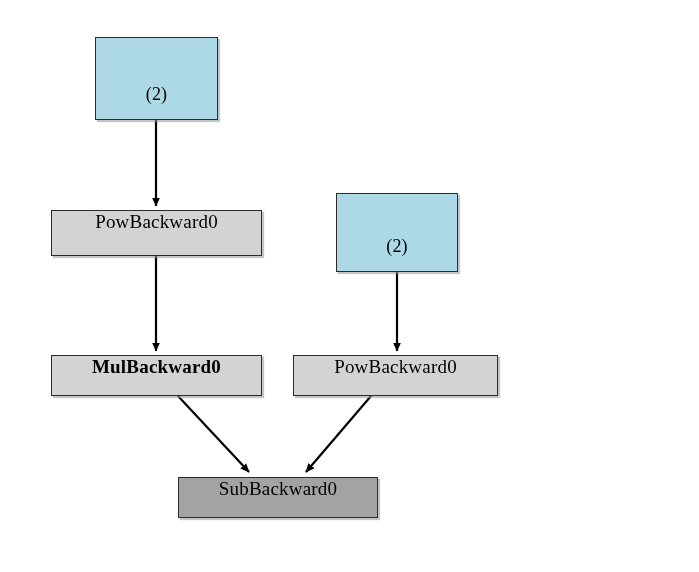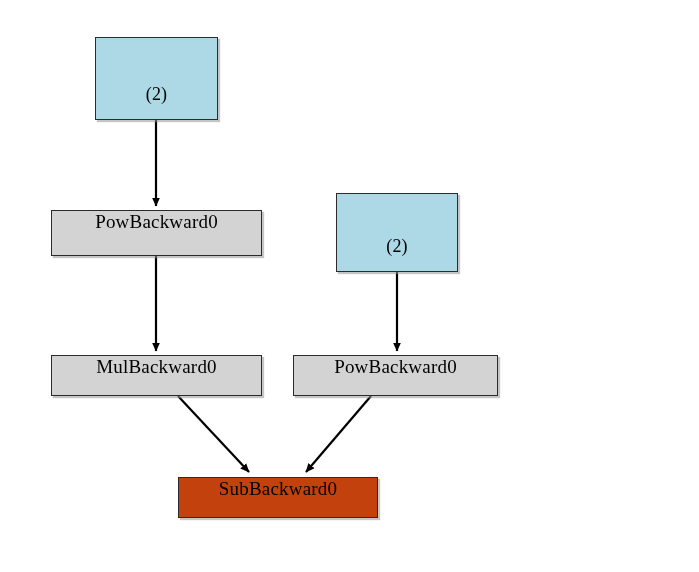--- a/index.html
+++ b/index.html
@@ -71,25 +71,25 @@
   </div>
 
   <div class="node-box" style="left: 51px; top: 210px; width: 211px; height: 46px; background: rgb(211, 211, 211); border-color: rgb(43, 43, 43);">
     <span class="node-label">PowBackward0</span>
   </div>
 
   <div class="node-box tensor-node" style="left: 336px; top: 193px; width: 122px; height: 79px; background: rgb(173, 216, 230); border-color: rgb(43, 43, 43);">
     <span class="node-label">(2)</span>
   </div>
 
-  <div class="node-box" style="left: 51px; top: 355px; width: 211px; height: 41px; background: rgb(211, 211, 211); border-color: rgb(43, 43, 43);">
+  <div class="node-box" style="left: 51px; top: 355px; width: 211px; height: 41px; background: rgb(211, 211, 211); border-color: rgb(43, 43, 43); font-weight: bold;">
     <span class="node-label">MulBackward0</span>
   </div>
 
   <div class="node-box" style="left: 293px; top: 355px; width: 205px; height: 41px; background: rgb(211, 211, 211); border-color: rgb(43, 43, 43);">
     <span class="node-label">PowBackward0</span>
   </div>
 
-  <div class="node-box" style="left: 178px; top: 477px; width: 200px; height: 41px; background: #c2410c; border-color: rgb(43, 43, 43);">
+  <div class="node-box" style="left: 178px; top: 477px; width: 200px; height: 41px; background: #a3a3a3; border-color: rgb(43, 43, 43);">
     <span class="node-label">SubBackward0</span>
   </div>
 
 </div>
 
 </body></html>

